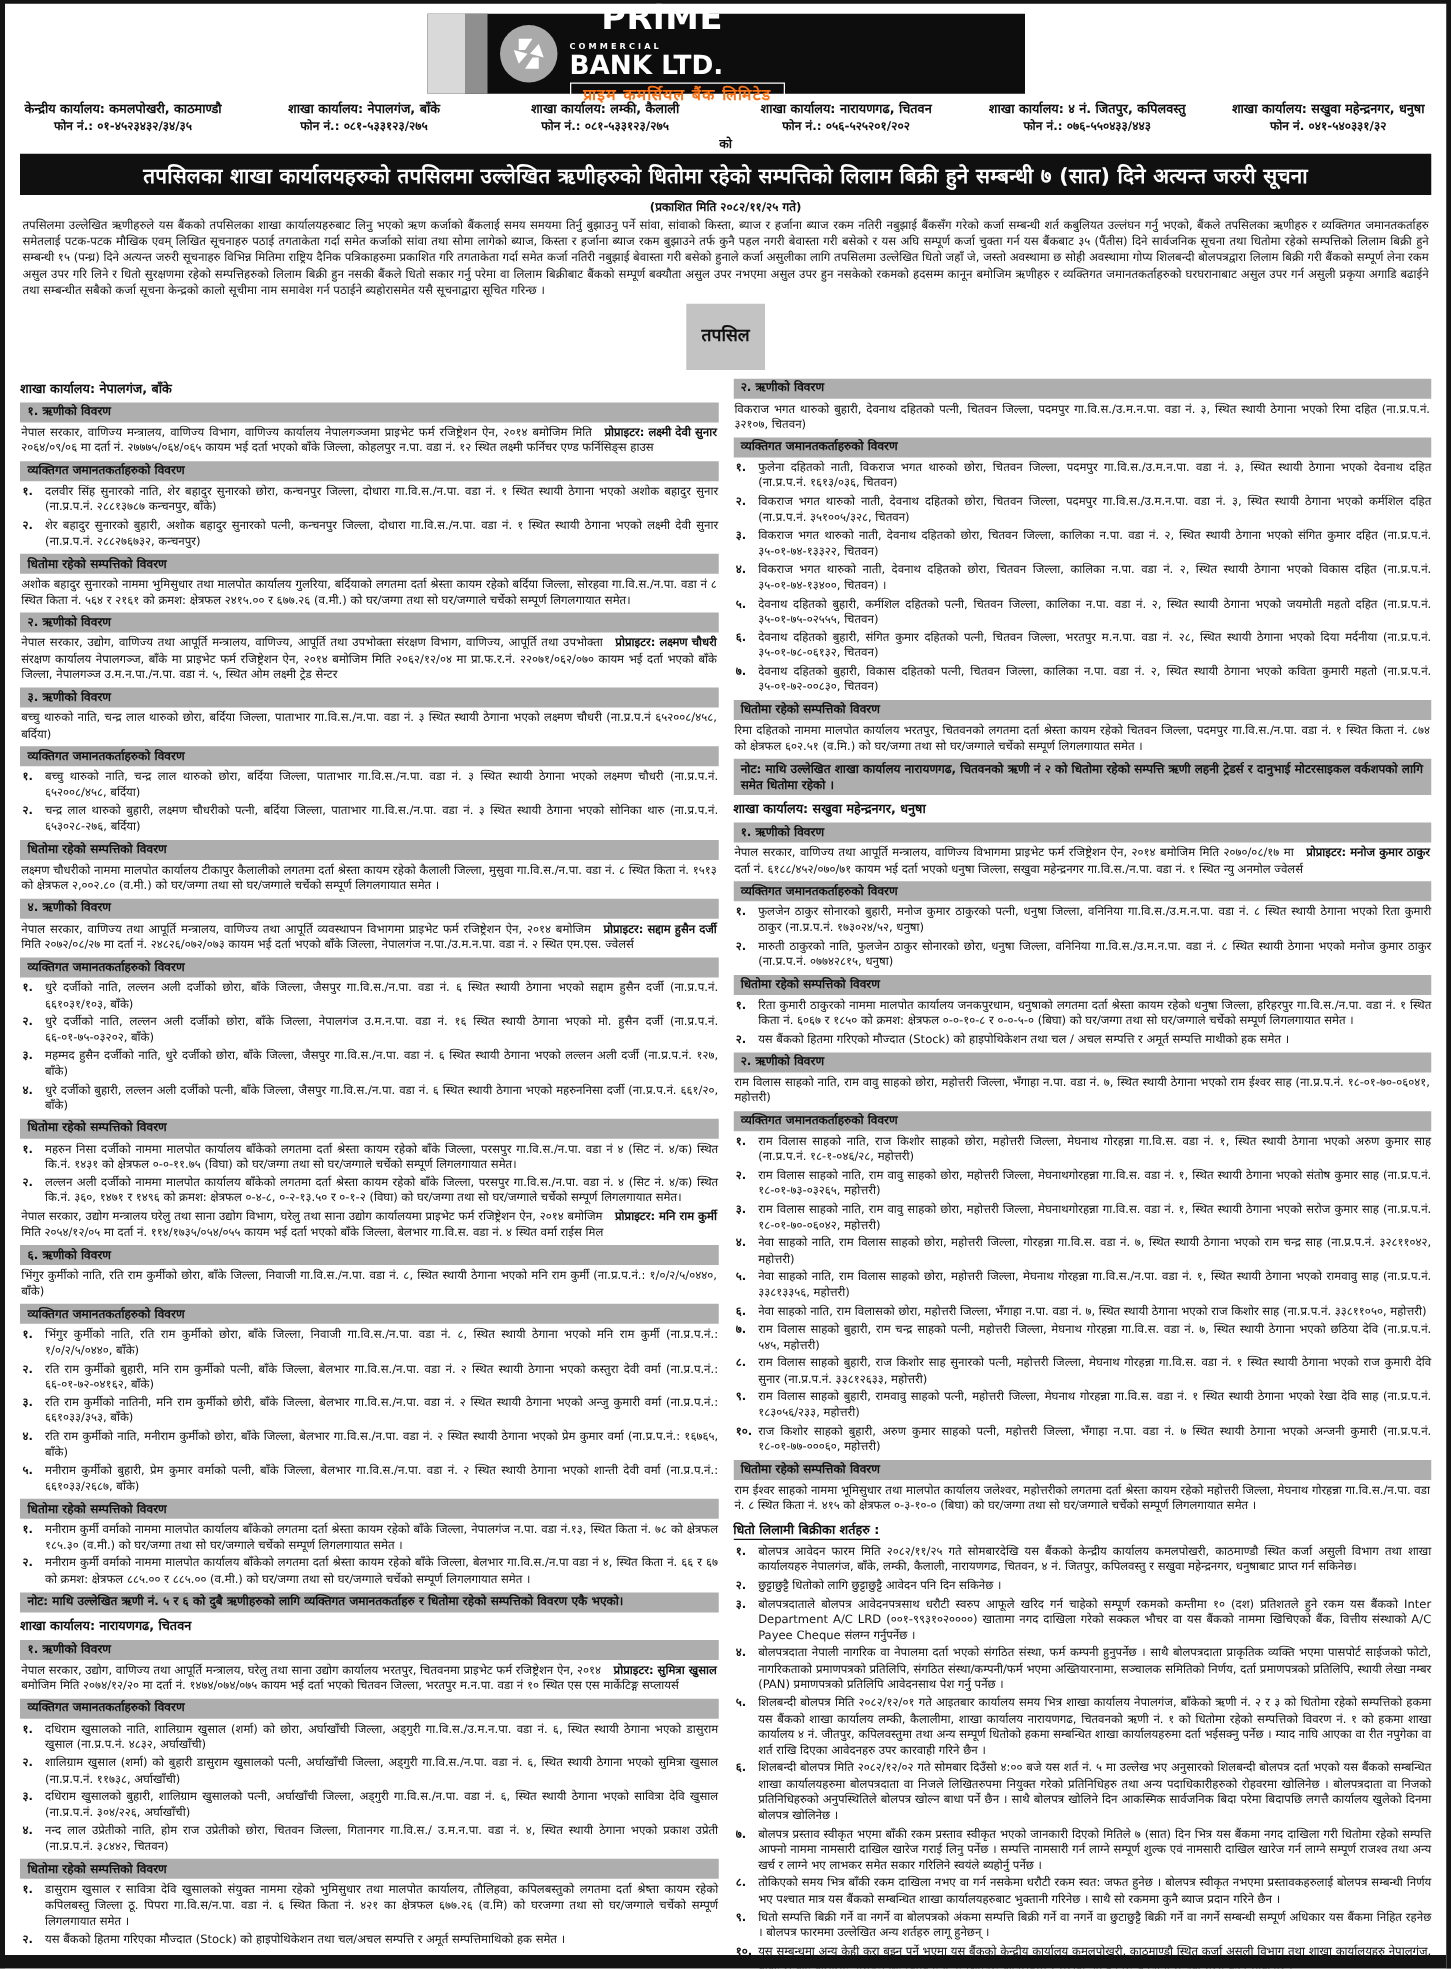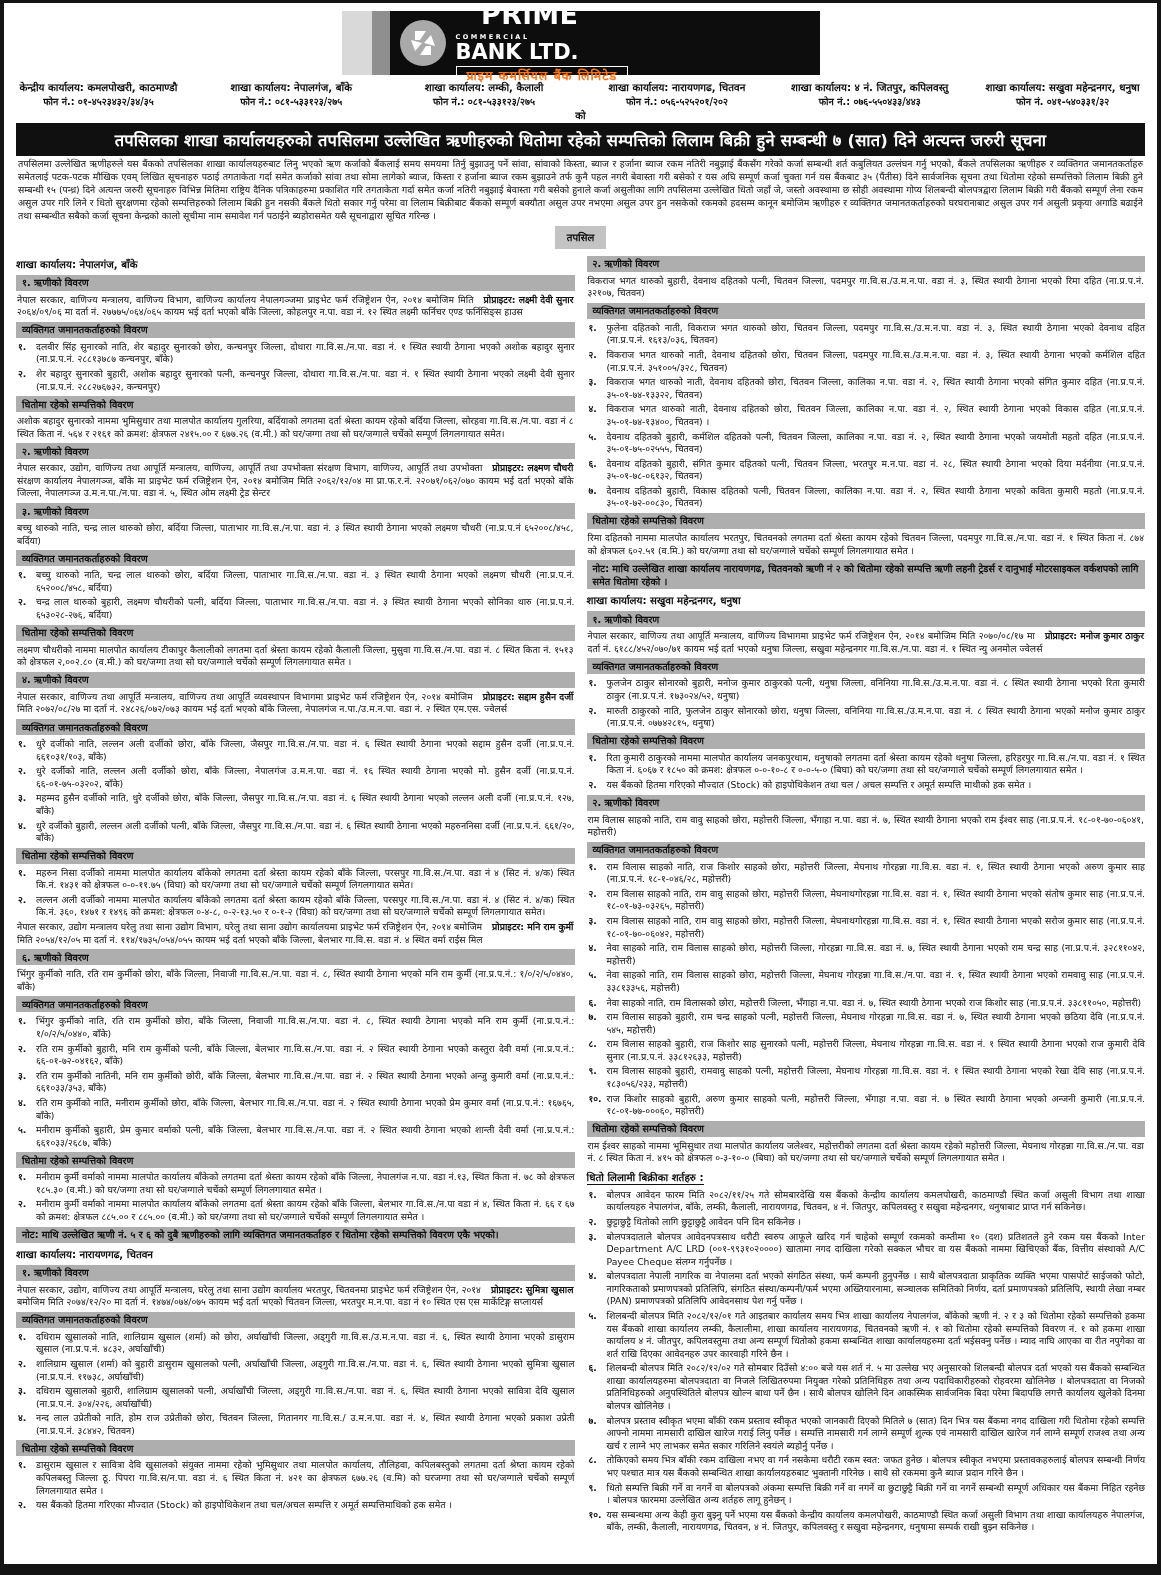--- a/index.html
+++ b/index.html
@@ -32,22 +32,22 @@
   .office .phone{font-weight:bold;font-size:9.6px;line-height:1.4;}
   .connector{font-size:10px;font-weight:bold;text-align:center;line-height:1.2;margin:1px 0;}
 
   
   .title{background:#101010;color:#fff;text-align:center;font-weight:bold;font-size:16.5px;
          padding:5px 4px;letter-spacing:.2px;}
   .published{text-align:center;font-weight:bold;font-size:9.5px;margin:3px 0 2px;}
 
   
   .intro{font-size:9.3px;line-height:1.42;text-align:justify;margin:1px 2px 2px;}
-  .tapasil{width:max-content;margin:3px auto 4px;background:#c3c3c3;padding:4px 12px;
-           font-weight:bold;font-size:10px;line-height:1.5;}
+  .tapasil{width:max-content;margin:3px auto 4px;background:#c3c3c3;padding:16px 12px;
+           font-weight:bold;font-size:14px;line-height:1.5;}
 
   
   .cols{display:flex;gap:12px;align-items:flex-start;}
   .col{flex:1;min-width:0;font-size:9.25px;line-height:1.36;}
   .branch{font-weight:bold;font-size:10.2px;margin:5px 0 2px;}
   .bar{background:#aeaeae;font-weight:bold;font-size:9.6px;padding:1.5px 6px;margin:3px 0;}
   .note{background:#aeaeae;}
   .para{text-align:justify;margin:2px 1px;}
   .prop{float:right;font-weight:bold;margin-left:10px;}
   .list{margin:2px 0;}
@@ -108,20 +108,21 @@
     </div>
     <div class="office">
       <div class="name">शाखा कार्यालय: सखुवा महेन्द्रनगर, धनुषा</div>
       <div class="phone">फोन नं. ०४१-५४०३३१/३२</div>
     </div>
   </div>
 
   <div class="connector">को</div>
 
   <div class="title">तपसिलका शाखा कार्यालयहरुको तपसिलमा उल्लेखित ऋणीहरुको धितोमा रहेको सम्पत्तिको लिलाम बिक्री हुने सम्बन्धी ७ (सात) दिने अत्यन्त जरुरी सूचना</div>
+  <div class="published">(प्रकाशित मिति २०८२/११/२५ गते)</div>
 
   <div class="intro">तपसिलमा उल्लेखित ऋणीहरुले यस बैंकको तपसिलका शाखा कार्यालयहरुबाट लिनु भएको ऋण कर्जाको बैंकलाई समय समयमा तिर्नु बुझाउनु पर्ने सांवा, सांवाको किस्ता, ब्याज र हर्जाना ब्याज रकम नतिरी नबुझाई बैंकसँग गरेको कर्जा सम्बन्धी शर्त कबुलियत उल्लंघन गर्नु भएको, बैंकले तपसिलका ऋणीहरु र व्यक्तिगत जमानतकर्ताहरु समेतलाई पटक-पटक मौखिक एवम् लिखित सूचनाहरु पठाई तगताकेता गर्दा समेत कर्जाको सांवा तथा सोमा लागेको ब्याज, किस्ता र हर्जाना ब्याज रकम बुझाउने तर्फ कुनै पहल नगरी बेवास्ता गरी बसेको र यस अघि सम्पूर्ण कर्जा चुक्ता गर्न यस बैंकबाट ३५ (पैंतीस) दिने सार्वजनिक सूचना तथा धितोमा रहेको सम्पत्तिको लिलाम बिक्री हुने सम्बन्धी १५ (पन्ध्र) दिने अत्यन्त जरुरी सूचनाहरु विभिन्न मितिमा राष्ट्रिय दैनिक पत्रिकाहरुमा प्रकाशित गरि तगताकेता गर्दा समेत कर्जा नतिरी नबुझाई बेवास्ता गरी बसेको हुनाले कर्जा असुलीका लागि तपसिलमा उल्लेखित धितो जहाँ जे, जस्तो अवस्थामा छ सोही अवस्थामा गोप्य शिलबन्दी बोलपत्रद्वारा लिलाम बिक्री गरी बैंकको सम्पूर्ण लेना रकम असुल उपर गरि लिने र धितो सुरक्षणमा रहेको सम्पत्तिहरुको लिलाम बिक्री हुन नसकी बैंकले धितो सकार गर्नु परेमा वा लिलाम बिक्रीबाट बैंकको सम्पूर्ण बक्यौता असुल उपर नभएमा असुल उपर हुन नसकेको रकमको हदसम्म कानून बमोजिम ऋणीहरु र व्यक्तिगत जमानतकर्ताहरुको घरघरानाबाट असुल उपर गर्न असुली प्रकृया अगाडि बढाईने तथा सम्बन्धीत सबैको कर्जा सूचना केन्द्रको कालो सूचीमा नाम समावेश गर्न पठाईने ब्यहोरासमेत यसै सूचनाद्वारा सूचित गरिन्छ ।</div>
 
   <div class="tapasil">तपसिल</div>
 
   <div class="cols">
     <div class="col" id="col-left">
         <div class="branch">शाखा कार्यालय: नेपालगंज, बाँके</div>
         <div class="bar">१. ऋणीको विवरण</div>
         <div class="para"><span class="prop">प्रोप्राइटर: लक्ष्मी देवी सुनार</span><span>नेपाल सरकार, वाणिज्य मन्त्रालय, वाणिज्य विभाग, वाणिज्य कार्यालय नेपालगञ्जमा प्राइभेट फर्म रजिष्ट्रेशन ऐन, २०१४ बमोजिम मिति २०६४/०९/०६ मा दर्ता नं. २७७७५/०६४/०६५ कायम भई दर्ता भएको बाँके जिल्ला, कोहलपुर न.पा. वडा नं. १२ स्थित लक्ष्मी फर्निचर एण्ड फर्निसिङ्स हाउस</span></div>

